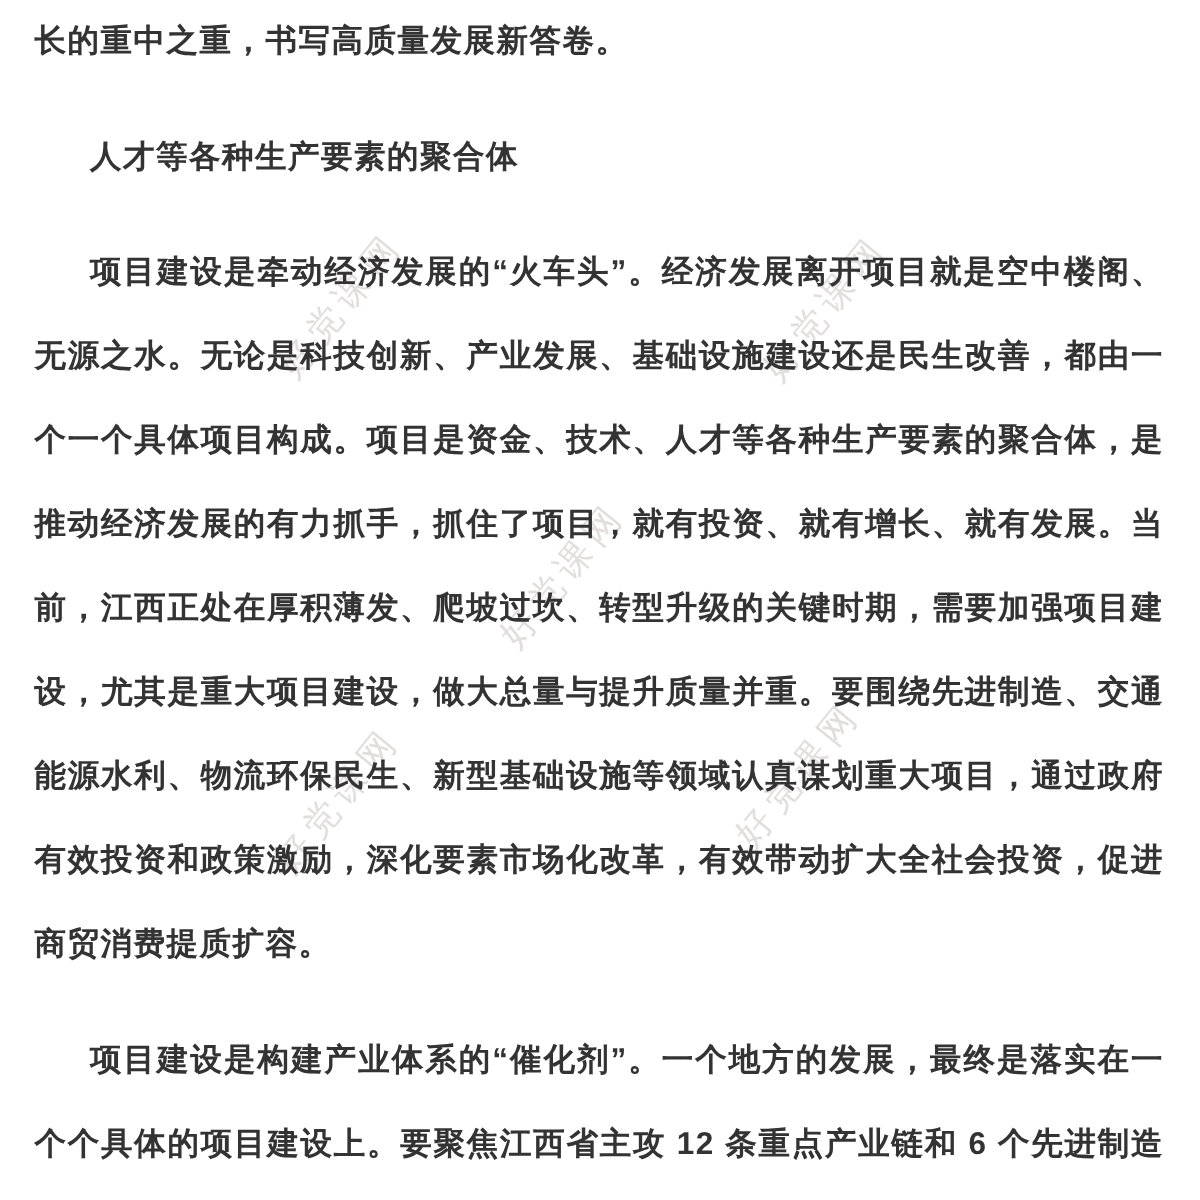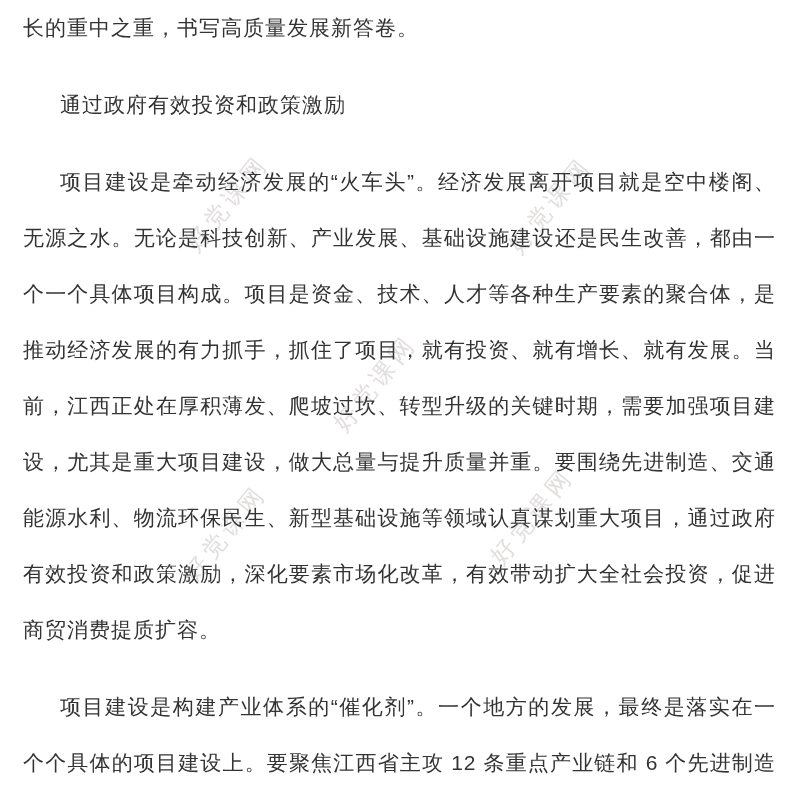--- a/index.html
+++ b/index.html
@@ -34,21 +34,21 @@
     z-index: 1;
     padding: 0 24px 0 23px;
   }
   .doc p, .doc h2 {
     font-size: 21px;
     line-height: 56px;
     letter-spacing: 1px;
     margin: 0 0 21px 0;
     text-align: justify;
     text-justify: inter-ideograph;
-    font-weight: 400;
+    font-weight: 700;
   }
   .para-continuation {
     margin-top: -4px;
     text-indent: 0;
   }
   .section-heading {
     font-weight: 700;
     text-indent: 37px;
     text-align: left;
   }
@@ -65,16 +65,16 @@
 <div class="watermark-layer">
     <span class="wm" style="left: 227px; top: 203px; color: rgb(226, 222, 222); transform: translate(-50%, -50%) rotate(-51deg);">好党课网</span>
     <span class="wm" style="left: 550px; top: 205px; color: rgb(226, 222, 222); transform: translate(-50%, -50%) rotate(-51deg);">好党课网</span>
     <span class="wm" style="left: 375px; top: 383px; color: rgb(226, 222, 222); transform: translate(-50%, -50%) rotate(-51deg);">好党课网</span>
     <span class="wm" style="left: 225px; top: 533px; color: rgb(226, 222, 222); transform: translate(-50%, -50%) rotate(-51deg);">好党课网</span>
     <span class="wm" style="left: 532px; top: 516px; color: rgb(226, 222, 222); transform: translate(-50%, -50%) rotate(-51deg);">好党课网</span>
   </div>
 
 <main class="doc">
   <p class="para-continuation">长的重中之重，书写高质量发展新答卷。</p>
-  <h2 class="section-heading">通过政府有效投资和政策激励</h2>
+  <h2 class="section-heading">人才等各种生产要素的聚合体</h2>
   <p class="para-body">项目建设是牵动经济发展的“火车头”。经济发展离开项目就是空中楼阁、无源之水。无论是科技创新、产业发展、基础设施建设还是民生改善，都由一个一个具体项目构成。项目是资金、技术、人才等各种生产要素的聚合体，是推动经济发展的有力抓手，抓住了项目，就有投资、就有增长、就有发展。当前，江西正处在厚积薄发、爬坡过坎、转型升级的关键时期，需要加强项目建设，尤其是重大项目建设，做大总量与提升质量并重。要围绕先进制造、交通能源水利、物流环保民生、新型基础设施等领域认真谋划重大项目，通过政府有效投资和政策激励，深化要素市场化改革，有效带动扩大全社会投资，促进商贸消费提质扩容。</p>
   <p class="para-body">项目建设是构建产业体系的“催化剂”。一个地方的发展，最终是落实在一个个具体的项目建设上。要聚焦江西省主攻 12 条重点产业链和 6 个先进制造业</p>
 </main>
 
 </body></html>

